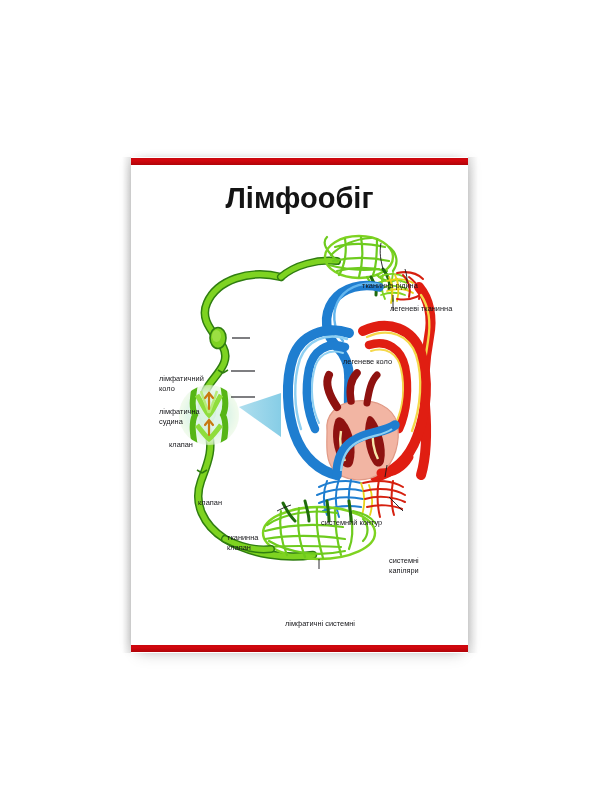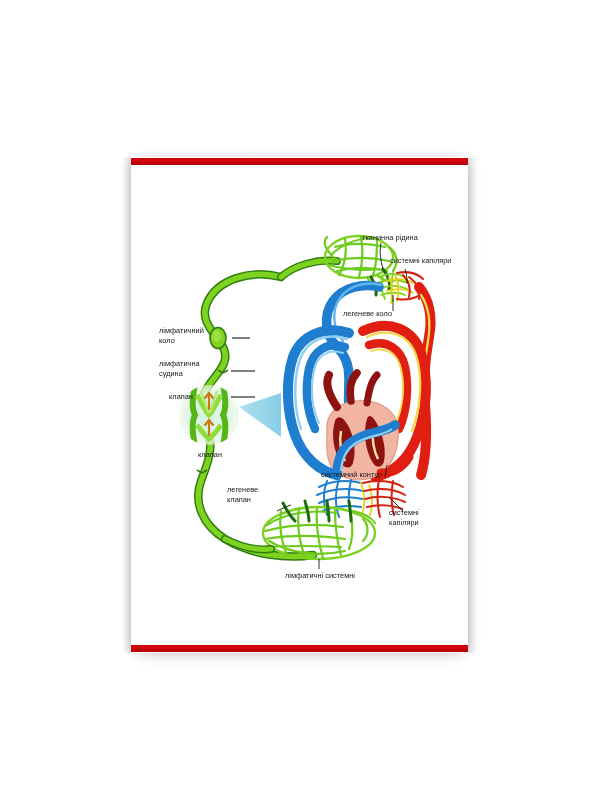--- a/index.html
+++ b/index.html
@@ -52,34 +52,36 @@
   #diagram{position:absolute;left:0;top:68px;width:337px;height:420px;}
   #diagram svg{display:block;width:337px;height:420px;}
 
   .lbl{
     position:absolute;
     font-size:7.4px;
     color:#16161a;
     line-height:10.2px;
     white-space:nowrap;
     font-family:"Liberation Sans","DejaVu Sans",sans-serif;
+    margin-top:48px;
   }
   .lbl.r{text-align:left;}
   .lbl.c{text-align:center;}
 </style>
 </head>
 <body>
 
 <div id="stage">
 
   <div id="poster">
 
     <div class="rail top"></div>
     <div class="rail bottom"></div>
 
+    <div id="poster-title">Лімфообіг</div>
 
     <div id="diagram">
 
       <svg viewBox="0 0 337 420" xmlns="http://www.w3.org/2000/svg">
         <defs>
           <radialGradient id="halo" cx="50%" cy="50%" r="50%">
             <stop offset="0%" stop-color="#cdeef5" stop-opacity="0.95"></stop>
             <stop offset="70%" stop-color="#d5f0f6" stop-opacity="0.85"></stop>
             <stop offset="100%" stop-color="#e7f7fa" stop-opacity="0"></stop>
           </radialGradient>
@@ -298,40 +300,40 @@
           <path d="M100,172 L124,172" stroke-width="1.1"></path>
           <path d="M254,252 L256,240"></path>
           <path d="M272,286 C266,280 262,276 258,272"></path>
           <path d="M188,334 L188,344"></path>
           <path d="M160,280 C154,282 150,284 146,286"></path>
         </g>
       </svg>
 
       <div class="lbl" style="left:231px;top:8px;">тканинна рідина</div>
 
-      <div class="lbl" style="left:259px;top:31px;">системні капіляри</div>
+      <div class="lbl" style="left:259px;top:31px;">легеневі тканинна</div>
 
       <div class="lbl" style="left:212px;top:84px;">легеневе коло</div>
 
       <div class="lbl r" style="left:28px;top:101px;width:90px;">
         <div>лімфатичний</div>
         <div>коло</div>
       </div>
 
       <div class="lbl r" style="left:28px;top:134px;width:90px;">
         <div>лімфатична</div>
         <div>судина</div>
       </div>
 
       <div class="lbl r" style="left:38px;top:167px;width:80px;">клапан</div>
 
       <div class="lbl c" style="left:48px;top:225px;width:62px;">клапан</div>
 
       <div class="lbl r" style="left:96px;top:260px;width:60px;">
-        <div>легеневе</div>
+        <div>тканинна</div>
         <div>клапан</div>
       </div>
 
       <div class="lbl" style="left:190px;top:245px;">системний контур</div>
 
       <div class="lbl" style="left:258px;top:283px;">
         <div>системні</div>
         <div>капіляри</div>
       </div>
 

